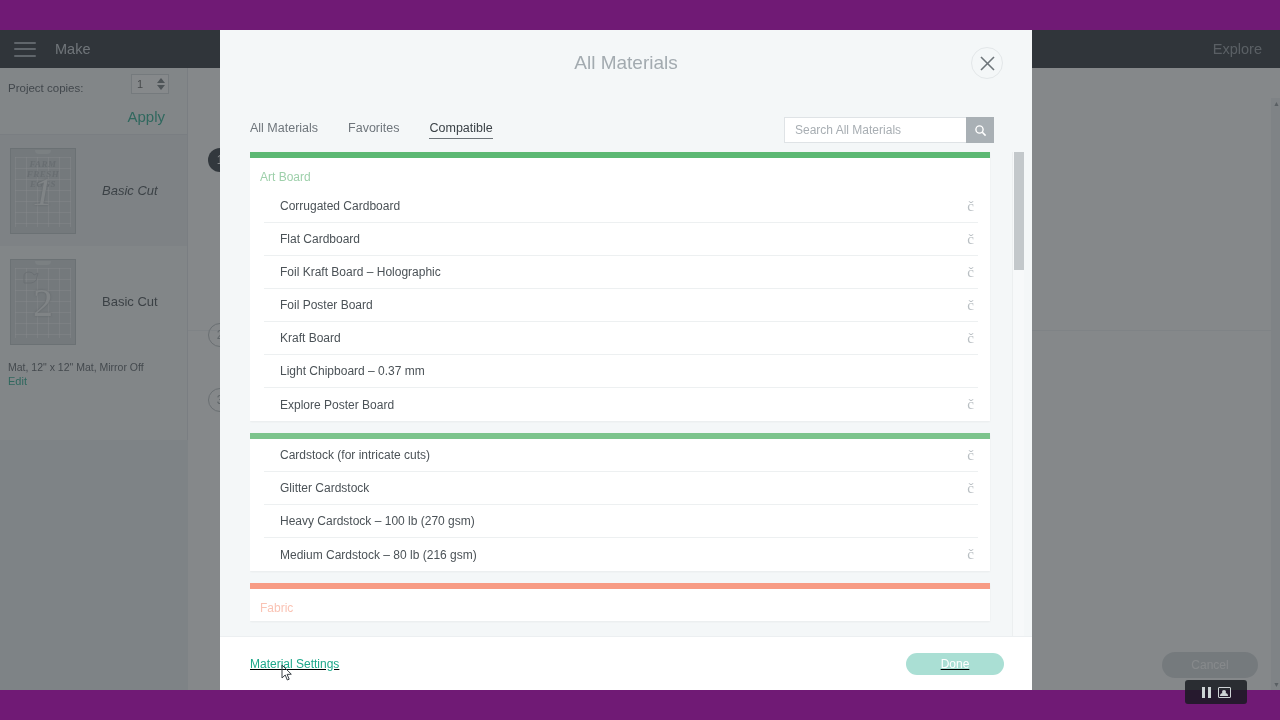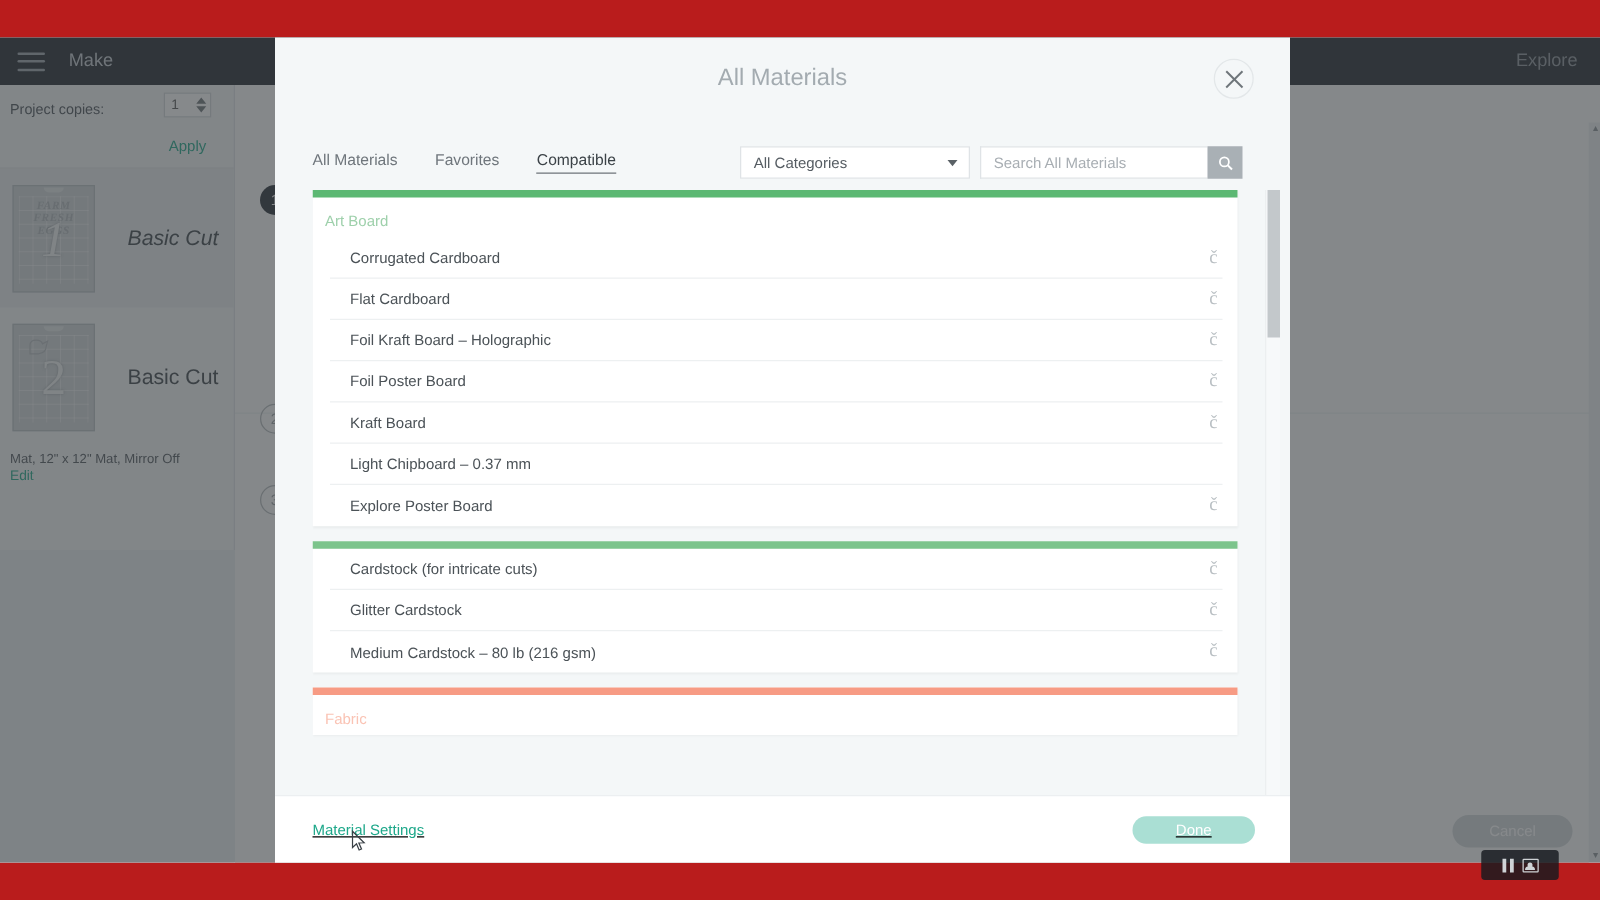--- a/index.html
+++ b/index.html
@@ -5,21 +5,21 @@
   * { box-sizing: border-box; margin: 0; padding: 0; }
   html, body {
     width: 1280px; height: 720px;
     font-family: "Liberation Sans", sans-serif;
     background: #000;
     overflow: hidden;
   }
   #screen {
     position: relative;
     width: 1280px; height: 720px;
-    background: #b91c1c;
+    background: #701a75;
   }
 
   
   #app {
     position: absolute;
     left: 0; top: 30px;
     width: 1280px; height: 660px;
     background: #f4f6f7;
     overflow: hidden;
   }
@@ -65,21 +65,21 @@
     width: 38px; height: 20px;
     background: #fff;
     border: 1px solid #d2d7db;
     display: flex; align-items: center;
   }
   .stepper .val { font-size: 11px; color: #555; padding-left: 5px; flex: 1; }
   .stepper .arrows { width: 11px; display: flex; flex-direction: column; align-items: center; justify-content: center; gap: 2px; padding-right: 3px; }
   .arrow-up { width: 0; height: 0; border-left: 4px solid transparent; border-right: 4px solid transparent; border-bottom: 5px solid #6c7378; }
   .arrow-dn { width: 0; height: 0; border-left: 4px solid transparent; border-right: 4px solid transparent; border-top: 5px solid #6c7378; }
   .apply-row { text-align: right; padding: 2px 22px 8px 0; }
-  .apply-link { font-size: 12px; color: #1ea88a; }
+  .apply-link { font-size: 15px; color: #1ea88a; }
   .panel-divider { height: 1px; background: #dfe3e6; }
 
   .mat-item {
     position: relative;
     display: flex; align-items: center;
     padding: 8px 0 8px 10px;
     height: 111px;
   }
   .mat-item.selected { background: #e9edf0; font-style: italic; }
   .mat-thumb {
@@ -110,21 +110,21 @@
   .mat-thumb .art {
     position: absolute; left: 7px; top: 10px; right: 7px;
     color: #b0b6ba; font-size: 9px; line-height: 10px;
     font-family: "Liberation Serif", serif;
     font-weight: bold; text-align: center; letter-spacing: .5px;
   }
   .mat-thumb .hen {
     position: absolute; left: 9px; top: 9px;
     width: 22px; height: 18px;
   }
-  .mat-label { margin-left: 26px; font-size: 17px; color: #3c4349; }
+  .mat-label { margin-left: 26px; font-size: 13px; color: #3c4349; }
   .mat-meta { padding: 4px 0 0 8px; font-size: 10.5px; color: #50575d; }
   .mat-edit { padding: 2px 0 0 8px; font-size: 11px; color: #1ea88a; }
   .panel-bottom-block { position: absolute; left: 0; top: 372px; width: 188px; height: 250px; background: #ebeff1; }
 
   
   .step {
     position: absolute;
     width: 24px; height: 24px; border-radius: 50%;
     display: flex; align-items: center; justify-content: center;
     font-size: 12px;
@@ -393,24 +393,20 @@
       </div>
     </div>
 
     <div class="modal-controls">
       <div class="tabs">
         <div class="tab">All Materials</div>
         <div class="tab">Favorites</div>
         <div class="tab active">Compatible</div>
       </div>
       <div class="ctrl-right">
-        <div class="select-box">
-          <span>All Categories</span>
-          <span class="caret"></span>
-        </div>
         <div class="search-wrap">
           <input class="search-input" type="text" placeholder="Search All Materials" style="">
           <button class="search-btn">
             <svg width="13" height="13" viewBox="0 0 13 13">
               <circle cx="5.5" cy="5.5" r="3.6" fill="none" stroke="#fff" stroke-width="1.4"></circle>
               <line x1="8.3" y1="8.3" x2="11.6" y2="11.6" stroke="#fff" stroke-width="1.6"></line>
             </svg>
           </button>
         </div>
       </div>
@@ -455,20 +451,23 @@
           <div class="section-bar" style="background:#7cc48c"></div>
           <div class="mat-row">
             <span class="mat-name">Cardstock (for intricate cuts)</span>
             <span class="cut-icon">č</span>
           </div>
           <div class="mat-row">
             <span class="mat-name">Glitter Cardstock</span>
             <span class="cut-icon">č</span>
           </div>
           <div class="mat-row">
+            <span class="mat-name">Heavy Cardstock – 100 lb (270 gsm)</span>
+          </div>
+          <div class="mat-row">
             <span class="mat-name">Medium Cardstock – 80 lb (216 gsm)</span>
             <span class="cut-icon">č</span>
           </div>
         </div>
 
         <div class="section">
           <div class="section-bar" style="background:#f79b84"></div>
           <div class="section-title" style="color:#fac3b4">Fabric</div>
 
         </div>

